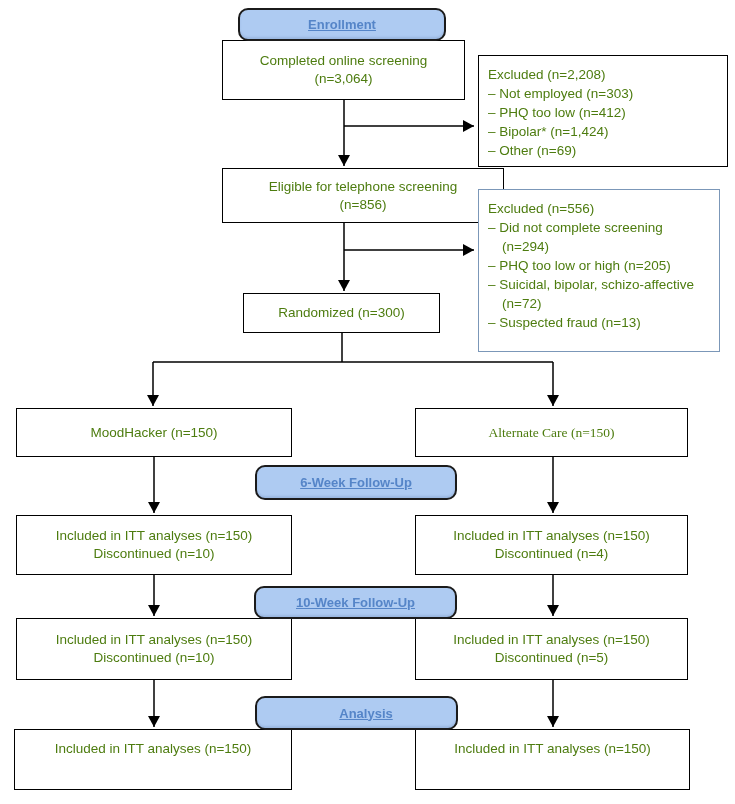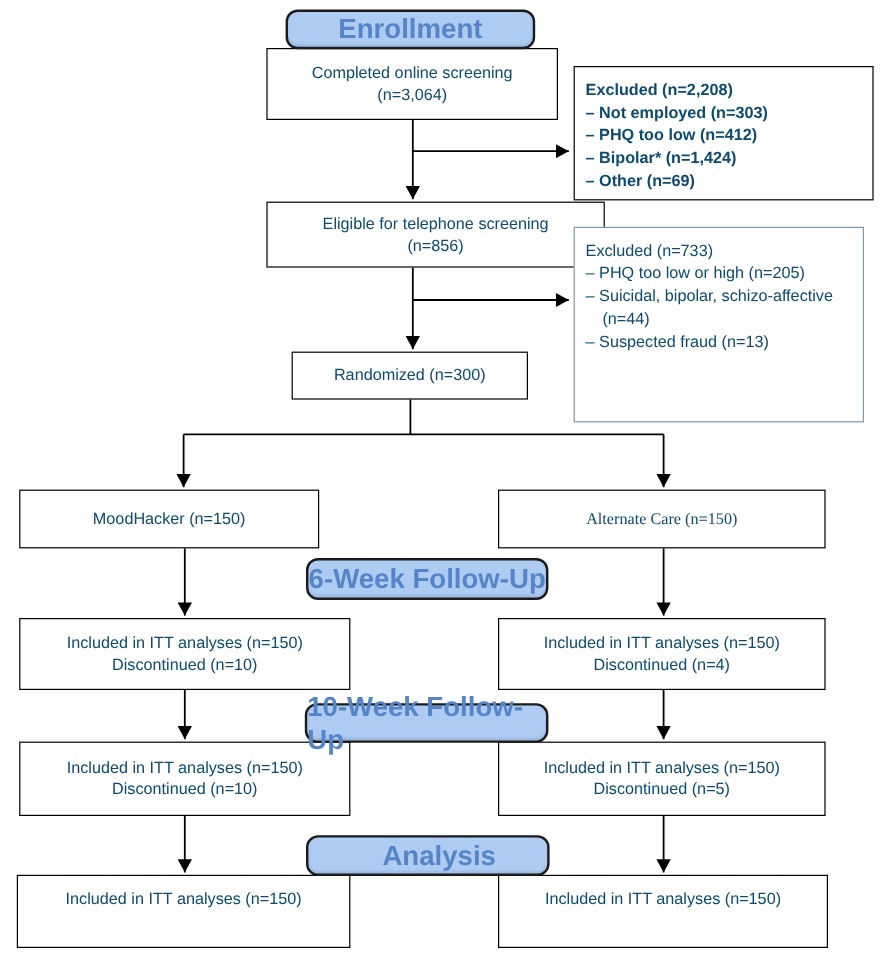--- a/index.html
+++ b/index.html
@@ -20,21 +20,21 @@
     box-sizing: border-box;
     background: #ffffff;
     border: 1.5px solid #000000;
     display: flex;
     flex-direction: column;
     align-items: center;
     justify-content: center;
     text-align: center;
     font-size: 13.5px;
     line-height: 18px;
-    color: #0c4a6e;
+    color: #4d7c0f;
     z-index: 1;
   }
   .box.top-align {
     justify-content: flex-start;
     padding-top: 10px;
   }
   .box.side-note {
     align-items: flex-start;
     justify-content: flex-start;
     text-align: left;
@@ -49,26 +49,27 @@
     text-indent: -14px;
   }
   .stage-header {
     position: absolute;
     box-sizing: border-box;
     background: var(--header-fill, #aecbf2);
     border: 2px solid var(--header-border, #1b1b1b);
     border-radius: 10px;
     color: var(--header-text, #5585c8);
     font-weight: bold;
-    font-size: 23px;
+    font-size: 13px;
     display: flex;
     align-items: center;
     justify-content: center;
     z-index: 3;
     box-shadow: inset 0 -2px 2px rgba(70,100,150,0.18);
+    text-decoration: underline;
   }
   #connectors {
     position: absolute;
     left: 0;
     top: 0;
     z-index: 2;
     pointer-events: none;
   }
 </style>
 </head>
@@ -103,45 +104,46 @@
   <div class="stage-header" style="left:238px; top:8px; width:208px; height:33px;">Enrollment</div>
   <div class="stage-header" style="left:255px; top:465px; width:202px; height:35px;">6-Week Follow-Up</div>
   <div class="stage-header" style="left:254px; top:586px; width:203px; height:33px;">10-Week Follow-Up</div>
   <div class="stage-header" style="left:255px; top:696px; width:203px; height:34px;padding-left:19px;">Analysis</div>
 
   <div class="box" style="left:222px; top:40px; width:243px; height:60px;">
     <span>Completed online screening</span>
     <span>(n=3,064)</span>
   </div>
 
-  <div class="box side-note" style="left:478px; top:55px; width:250px; height:112px;font-weight:bold;">
+  <div class="box side-note" style="left:478px; top:55px; width:250px; height:112px;">
     <div>Excluded (n=2,208)</div>
     <div class="excluded-item">– Not employed (n=303)</div>
     <div class="excluded-item">– PHQ too low (n=412)</div>
     <div class="excluded-item">– Bipolar* (n=1,424)</div>
     <div class="excluded-item">– Other (n=69)</div>
   </div>
 
   <div class="box" style="left:222px; top:168px; width:282px; height:55px;text-align:center;">
     <span>Eligible for telephone screening</span>
     <span>(n=856)</span>
   </div>
 
   <div class="box side-note secondary" style="left:478px; top:189px; width:242px; height:163px;">
-    <div>Excluded (n=733)</div>
+    <div>Excluded (n=556)</div>
+    <div class="excluded-item">– Did not complete screening (n=294)</div>
     <div class="excluded-item">– PHQ too low or high (n=205)</div>
-    <div class="excluded-item">– Suicidal, bipolar, schizo-affective (n=44)</div>
+    <div class="excluded-item">– Suicidal, bipolar, schizo-affective (n=72)</div>
     <div class="excluded-item">– Suspected fraud (n=13)</div>
   </div>
 
   <div class="box" style="left:243px; top:293px; width:197px; height:40px;text-align:center;">
     <span>Randomized (n=300)</span>
   </div>
 
-  <div class="box" style="left:16px; top:408px; width:250px; height:49px;">
+  <div class="box" style="left:16px; top:408px; width:276px; height:49px;">
     <span>MoodHacker (n=150)</span>
   </div>
   <div class="box" style="left:415px; top:408px; width:273px; height:49px;font-family:Liberation Serif, serif;">
     <span>Alternate Care (n=150)</span>
   </div>
 
   <div class="box" style="left:16px; top:515px; width:276px; height:60px;">
     <span>Included in ITT analyses (n=150)</span>
     <span>Discontinued (n=10)</span>
   </div>

